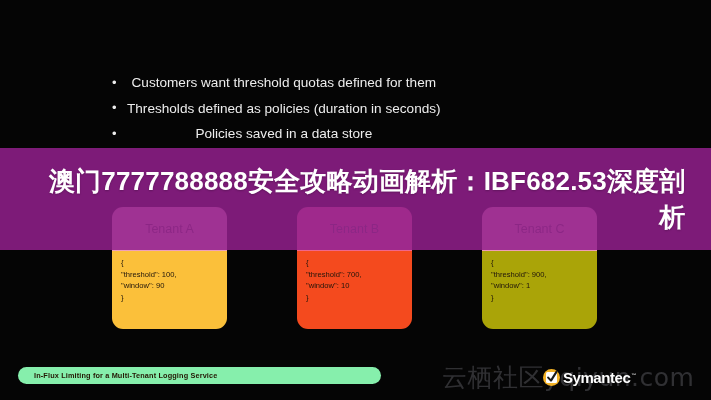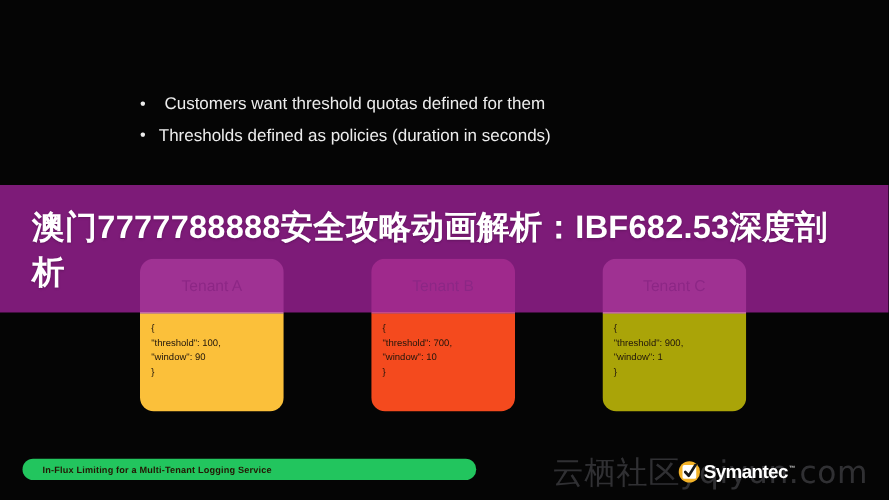--- a/index.html
+++ b/index.html
@@ -97,40 +97,40 @@
   #overlay-band {
     position: absolute;
     left: 0;
     top: 148px;
     width: 711px;
     height: 102px;
     background: rgba(146, 32, 140, 0.86);
     display: flex;
     align-items: center;
     justify-content: center;
-    text-align: left;
+    text-align: right;
   }
   #overlay-text {
     width: 660px;
     font-size: 26px;
     font-weight: bold;
     color: #ffffff;
     line-height: 36px;
     letter-spacing: 0.2px;
     text-shadow: 0 1px 2px rgba(0,0,0,0.22);
   }
 
   
   #footer-bar {
     position: absolute;
     left: 18px;
     top: 367px;
     width: 363px;
     height: 17px;
-    background: #22c55e;
+    background: #86efac;
     border-radius: 9px;
     display: flex;
     align-items: center;
   }
   #footer-label {
     padding-left: 16px;
     font-size: 7.3px;
     font-weight: bold;
     color: #241703;
     letter-spacing: 0.15px;
@@ -198,20 +198,21 @@
 </style>
 </head>
 <body>
 
 <div id="stage">
 
 
   <ul id="bullet-list">
     <li>Customers want threshold quotas defined for them</li>
     <li>Thresholds defined as policies (duration in seconds)</li>
+    <li>Policies saved in a data store</li>
   </ul>
 
   <div class="tenant-card" id="tenant-a">
     <div class="tenant-head">Tenant A</div>
     <div class="tenant-body">{
 "threshold": 100,
 "window": 90
 }</div>
   </div>
 

